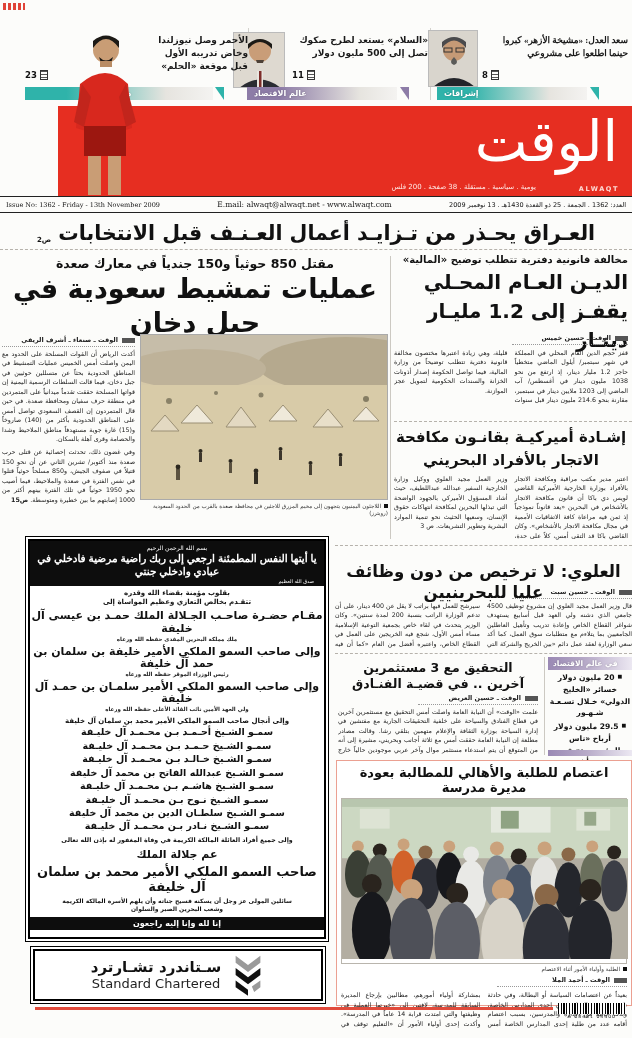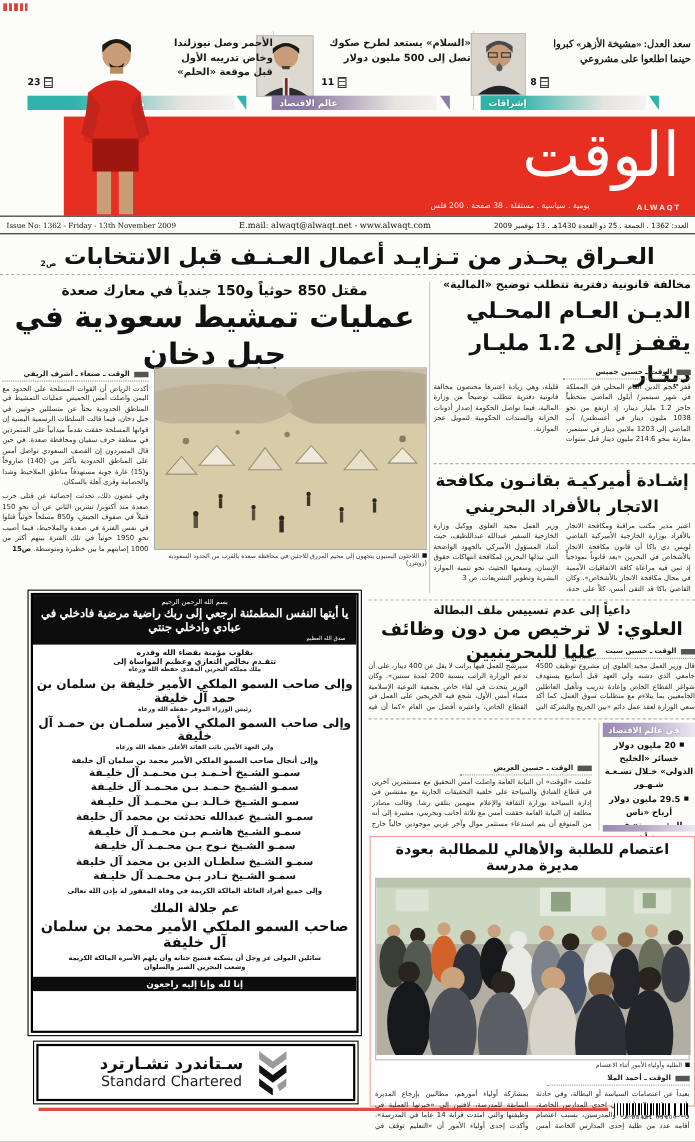--- a/index.html
+++ b/index.html
@@ -258,62 +258,66 @@
   <div class="abs byline" style="left:512px;top:334px;width:116px;">الوقت ـ حسين خميس</div>
   <div class="abs body-text cols2" style="left:394px;top:348px;width:234px;height:70px;">قفز حجم الدين العام المحلي في المملكة في شهر سبتمبر/ أيلول الماضي متخطياً حاجز 1.2 مليار دينار، إذ ارتفع من نحو 1038 مليون دينار في أغسطس/ آب الماضي إلى 1203 ملايين دينار في سبتمبر، مقارنة بنحو 214.6 مليون دينار قبل سنوات قليلة، وهي زيادة اعتبرها مختصون مخالفة قانونية دفترية تتطلب توضيحاً من وزارة المالية، فيما تواصل الحكومة إصدار أذونات الخزانة والسندات الحكومية لتمويل عجز الموازنة.</div>
 
   <div class="abs hline" style="left:394px;top:421px;width:238px;"></div>
 
   <div class="abs headline c" style="left:394px;top:426px;width:234px;font-size:15px;line-height:1.5;">إشـادة أميركيـة بقانـون مكافحة الاتجار بالأفراد البحريني</div>
   <div class="abs body-text cols2" style="left:394px;top:474px;width:234px;height:68px;">اعتبر مدير مكتب مراقبة ومكافحة الاتجار بالأفراد بوزارة الخارجية الأميركية القاضي لويس دي باكا أن قانون مكافحة الاتجار بالأشخاص في البحرين «يعد قانوناً نموذجياً إذ ثمن فيه مراعاة كافة الاتفاقيات الأممية في مجال مكافحة الاتجار بالأشخاص». وكان القاضي باكا قد التقى أمس، كلاً على حدة، وزير العمل مجيد العلوي ووكيل وزارة الخارجية السفير عبدالله عبداللطيف، حيث أشاد المسؤول الأميركي بالجهود الواضحة التي تبذلها البحرين لمكافحة انتهاكات حقوق الإنسان، وسعيها الحثيث نحو تنمية الموارد البشرية وتطوير التشريعات. ص 3</div>
 
   <div class="abs hline" style="left:335px;top:545px;width:297px;"></div>
 
-  <div class="abs kicker c" style="left:335px;top:549px;width:297px;font-size:10.5px;">داعياً إلى عدم تسييس ملف البطالة</div>
   <div class="abs headline c" style="left:335px;top:562px;width:297px;font-size:16.5px;">العلوي: لا ترخيص من دون وظائف عليا للبحرينيين</div>
   <div class="abs byline" style="left:512px;top:588px;width:120px;">الوقت ـ حسين سبت</div>
   <div class="abs body-text cols2" style="left:335px;top:601px;width:297px;height:48px;">قال وزير العمل مجيد العلوي إن مشروع توظيف 4500 جامعي الذي دشنه ولي العهد قبل أسابيع يستهدف شواغر القطاع الخاص وإعادة تدريب وتأهيل العاطلين الجامعيين بما يتلاءم مع متطلبات سوق العمل، كما أكد سعي الوزارة لعقد عمل دائم «بين الخريج والشركة التي سيرشح للعمل فيها براتب لا يقل عن 400 دينار، على أن تدعم الوزارة الراتب بنسبة 200 لمدة سنتين». وكان الوزير يتحدث في لقاء خاص بجمعية التوعية الإسلامية مساء أمس الأول، شجع فيه الخريجين على العمل في القطاع الخاص، واعتبره أفضل من العام «كما أن فيه فرصاً أكبر لتنمية مهاراته وتحسين قدراته وأن يتطور ويرتقي السلم الوظيفي بشكل أفضل من العام»، ودعا الوزير إلى عدم تسييس ملف البطالة.</div>
 
   <div class="abs hline" style="left:335px;top:653px;width:297px;"></div>
 
   <div class="abs side-band" style="left:548px;top:657px;width:84px;">
     <span class="band-label" style="font-size:7.5px;padding:0 5px;">في عالم الاقتصاد</span>
   </div>
   <div class="abs" style="left:548px;top:670px;width:84px;">
     <div class="side-item">20 مليون دولار خسائر «الخليج الدولي» خـلال تسـعـة شـهـور</div>
     <div class="side-item">29.5 مليون دولار أرباح «ناس المؤسـسـة» في تسـعـة أشـهـر</div>
     <div class="side-item">«العربية المصرفية»: 6.4 مليون دولار أربـــاح في 9 شـهـــور</div>
   </div>
   <div class="abs side-band" style="left:548px;top:750px;width:84px;height:6px;"></div>
   <div class="abs vline" style="left:544px;top:657px;height:98px;"></div>
 
+  <div class="abs headline c" style="left:338px;top:660px;width:200px;font-size:12.5px;">
+    <div>التحقيق مع 3 مستثمرين</div>
+    <div>آخرين .. في قضيـة الفنـادق</div>
+  </div>
   <div class="abs byline" style="left:418px;top:694px;width:120px;">الوقت ـ حسين العريض</div>
   <div class="abs body-text" style="left:338px;top:707px;width:200px;height:48px;">علمت «الوقت» أن النيابة العامة واصلت أمس التحقيق مع مستثمرين آخرين في قطاع الفنادق والسياحة على خلفية التحقيقات الجارية مع مفتشين في إدارة السياحة بوزارة الثقافة والإعلام متهمين بتلقي رشا. وقالت مصادر مطلعة إن النيابة العامة حققت أمس مع ثلاثة أجانب وبحريني، مشيرة إلى أنه من المتوقع أن يتم استدعاء مستثمر موال وآخر عربي موجودين حالياً خارج البلاد، وقال رئيس نيابة العاصمة إن التحقيقات في القضية ما تزال مستمرة.</div>
 
   <div class="abs frame" style="left:25px;top:536px;width:304px;height:406px;">
     <div class="frame-in c ar">
       <div class="obit-banner">
         <div class="obit-bismillah">بسم الله الرحمن الرحيم</div>
         <div class="obit-verse">يا أيتها النفس المطمئنة ارجعي إلى ربك راضية مرضية فادخلي في عبادي وادخلي جنتي</div>
         <div class="obit-sadaq">صدق الله العظيم</div>
       </div>
       <div class="obit-intro">بقلوب مؤمنة بقضاء الله وقدره</div>
       <div class="obit-intro" style="margin-top:1px;">تتقـدم بخالص التعازي وعظيم المواساة إلى</div>
 
+      <div class="obit-name">مقـام حضـرة صاحـب الجـلالة الملك حمـد بن عيسى آل خليفة</div>
       <div class="obit-title">ملك مملكة البحرين المفدى حفظه الله ورعاه</div>
       <div class="obit-name">وإلى صاحب السمو الملكي الأمير خليفة بن سلمان بن حمد آل خليفة</div>
       <div class="obit-title">رئيس الوزراء الموقر حفظه الله ورعاه</div>
       <div class="obit-name">وإلى صاحب السمو الملكي الأمير سلمـان بن حمـد آل خليفة</div>
       <div class="obit-title">ولي العهد الأمين نائب القائد الأعلى حفظه الله ورعاه</div>
 
       <div class="obit-sons-intro">وإلى أنجال صاحب السمو الملكي الأمير محمد بن سلمان آل خليفة</div>
       <div class="obit-son">سمـو الشـيخ أحـمـد بـن محـمـد آل خليـفة</div>
       <div class="obit-son">سمـو الشـيخ حـمـد بـن محـمـد آل خليـفة</div>
       <div class="obit-son">سمـو الشـيخ خـالـد بـن محـمـد آل خليـفة</div>
-      <div class="obit-son">سمـو الشـيخ عبدالله تحدثت بن محمد آل خليفة</div>
+      <div class="obit-son">سمـو الشـيخ عبدالله الفاتح بن محمد آل خليفة</div>
       <div class="obit-son">سمـو الشـيخ هاشـم بـن محـمـد آل خليـفة</div>
       <div class="obit-son">سمـو الشـيخ نـوح بـن محـمـد آل خليـفة</div>
       <div class="obit-son">سمـو الشـيخ سلطـان الدين بن محمد آل خليفة</div>
       <div class="obit-son">سمـو الشـيخ نـادر بـن محـمـد آل خليـفة</div>
 
       <div class="obit-family">وإلى جميع أفراد العائلة المالكة الكريمة في وفاة المغفور له بإذن الله تعالى</div>
       <div class="obit-dec-title">عم جلالة الملك</div>
       <div class="obit-dec-name">صاحب السمو الملكي الأمير محمد بن سلمان آل خليفة</div>
       <div class="obit-prayer">سائلين المولى عز وجل أن يسكنه فسيح جناته وأن يلهم الأسرة المالكة الكريمة</div>
       <div class="obit-prayer" style="margin-top:1px;">وشعب البحرين الصبر والسلوان</div>

